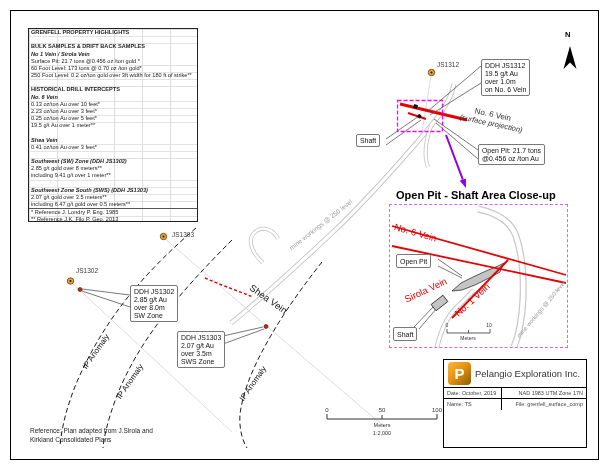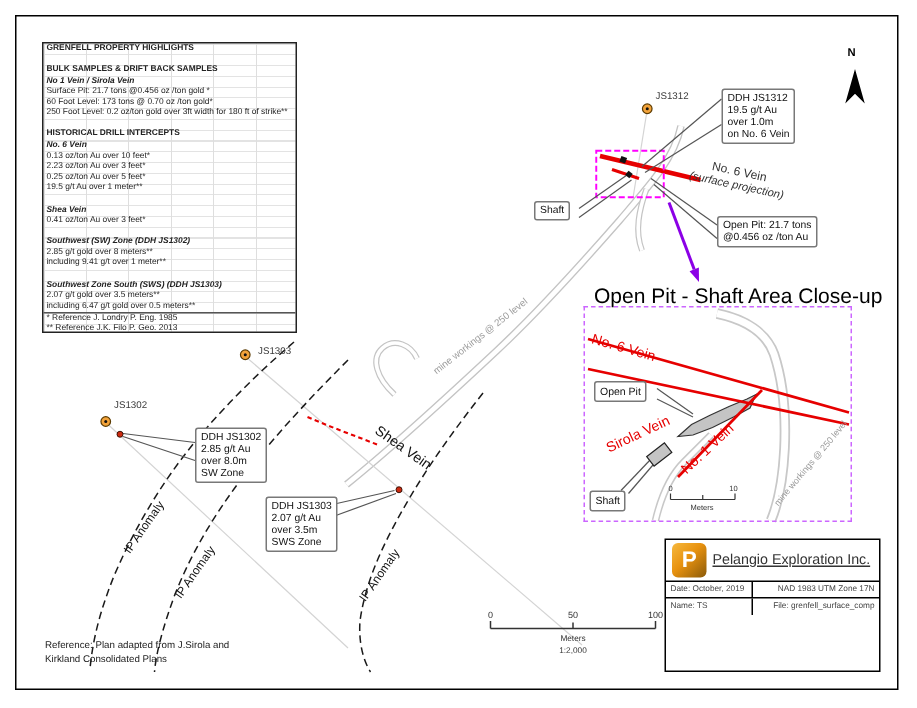--- a/index.html
+++ b/index.html
@@ -34,39 +34,39 @@
             transform:rotate(35deg);transform-origin:left top;}
   .lbl-work-main{left:290px;top:245px;font-size:6.5px;color:#9c9c9c;
                  transform:rotate(-38deg);transform-origin:left center;}
   .lbl-ip{width:50px;text-align:center;font-size:8px;color:#111;
           transform:rotate(-55deg);}
   .lbl-ip.p1{left:71px;top:347px;} .lbl-ip.p2{left:105px;top:377px;} .lbl-ip.p3{left:228px;top:379px;}
   .north-n{left:565px;top:30px;font-size:7.5px;font-weight:700;color:#000;}
   
   .inset-border{position:absolute;left:389px;top:204px;width:179px;height:144px;
                 border:1.5px dashed #cc66ff;box-sizing:border-box;z-index:4;}
-  .inset-title{position:absolute;left:396px;top:189px;width:176px;text-align:right;
-               font-size:14px;font-weight:400;color:#000;z-index:6;white-space:nowrap;}
+  .inset-title{position:absolute;left:396px;top:189px;width:176px;text-align:left;
+               font-size:11px;font-weight:700;color:#000;z-index:6;white-space:nowrap;}
   .lbl-no6-inset{left:396px;top:221px;font-size:9.5px;color:#e60000;
                  transform:rotate(16deg);transform-origin:left top;}
   .lbl-sirola{left:405px;top:294px;font-size:9.5px;color:#e60000;
               transform:rotate(-25deg);transform-origin:left center;}
   .lbl-no1{left:456px;top:309px;font-size:9.5px;color:#e60000;
            transform:rotate(-43deg);transform-origin:left center;}
   .lbl-work-inset{left:518px;top:334px;font-size:6px;color:#999;
                   transform:rotate(-50deg);transform-origin:left center;}
   
   .tb{position:absolute;left:443px;top:359px;width:144px;height:89px;
       border:1.2px solid #000;box-sizing:border-box;background:#fff;z-index:7;}
   .tb-row1{position:relative;height:28px;border-bottom:1px solid #000;box-sizing:border-box;}
   .tb-logo{position:absolute;left:4px;top:2px;width:23px;height:23px;border-radius:4px;
            background:linear-gradient(135deg,#f6b93f 0%,#e8920f 45%,#8a5a0a 100%);
            color:#fff;font-weight:700;font-size:15px;text-align:center;line-height:23px;}
   .tb-company{position:absolute;left:31px;top:0;height:27px;line-height:27px;
-              font-size:9.5px;color:#333;white-space:nowrap;text-decoration:underline;}
+              font-size:9.5px;color:#333;white-space:nowrap;}
   .tb-row2{height:36px;border-bottom:1px solid #000;box-sizing:border-box;text-align:center;
            font-weight:700;font-size:11px;line-height:15px;padding-top:3px;color:#000;}
   .tb-row3,.tb-row4{position:relative;height:11px;box-sizing:border-box;font-size:5.5px;color:#444;}
   .tb-row3{border-bottom:1px solid #000;}
   .tb-cl{position:absolute;left:0;top:0;width:58px;height:100%;border-right:1px solid #000;
          box-sizing:border-box;padding:2px 0 0 3px;white-space:nowrap;overflow:hidden;}
   .tb-cr{position:absolute;left:58px;top:0;right:0;height:100%;padding:2px 3px 0 0;
          text-align:right;white-space:nowrap;overflow:hidden;}
   .refnote{position:absolute;left:30px;top:427px;font-size:6.5px;line-height:8.5px;
            color:#222;z-index:6;}

